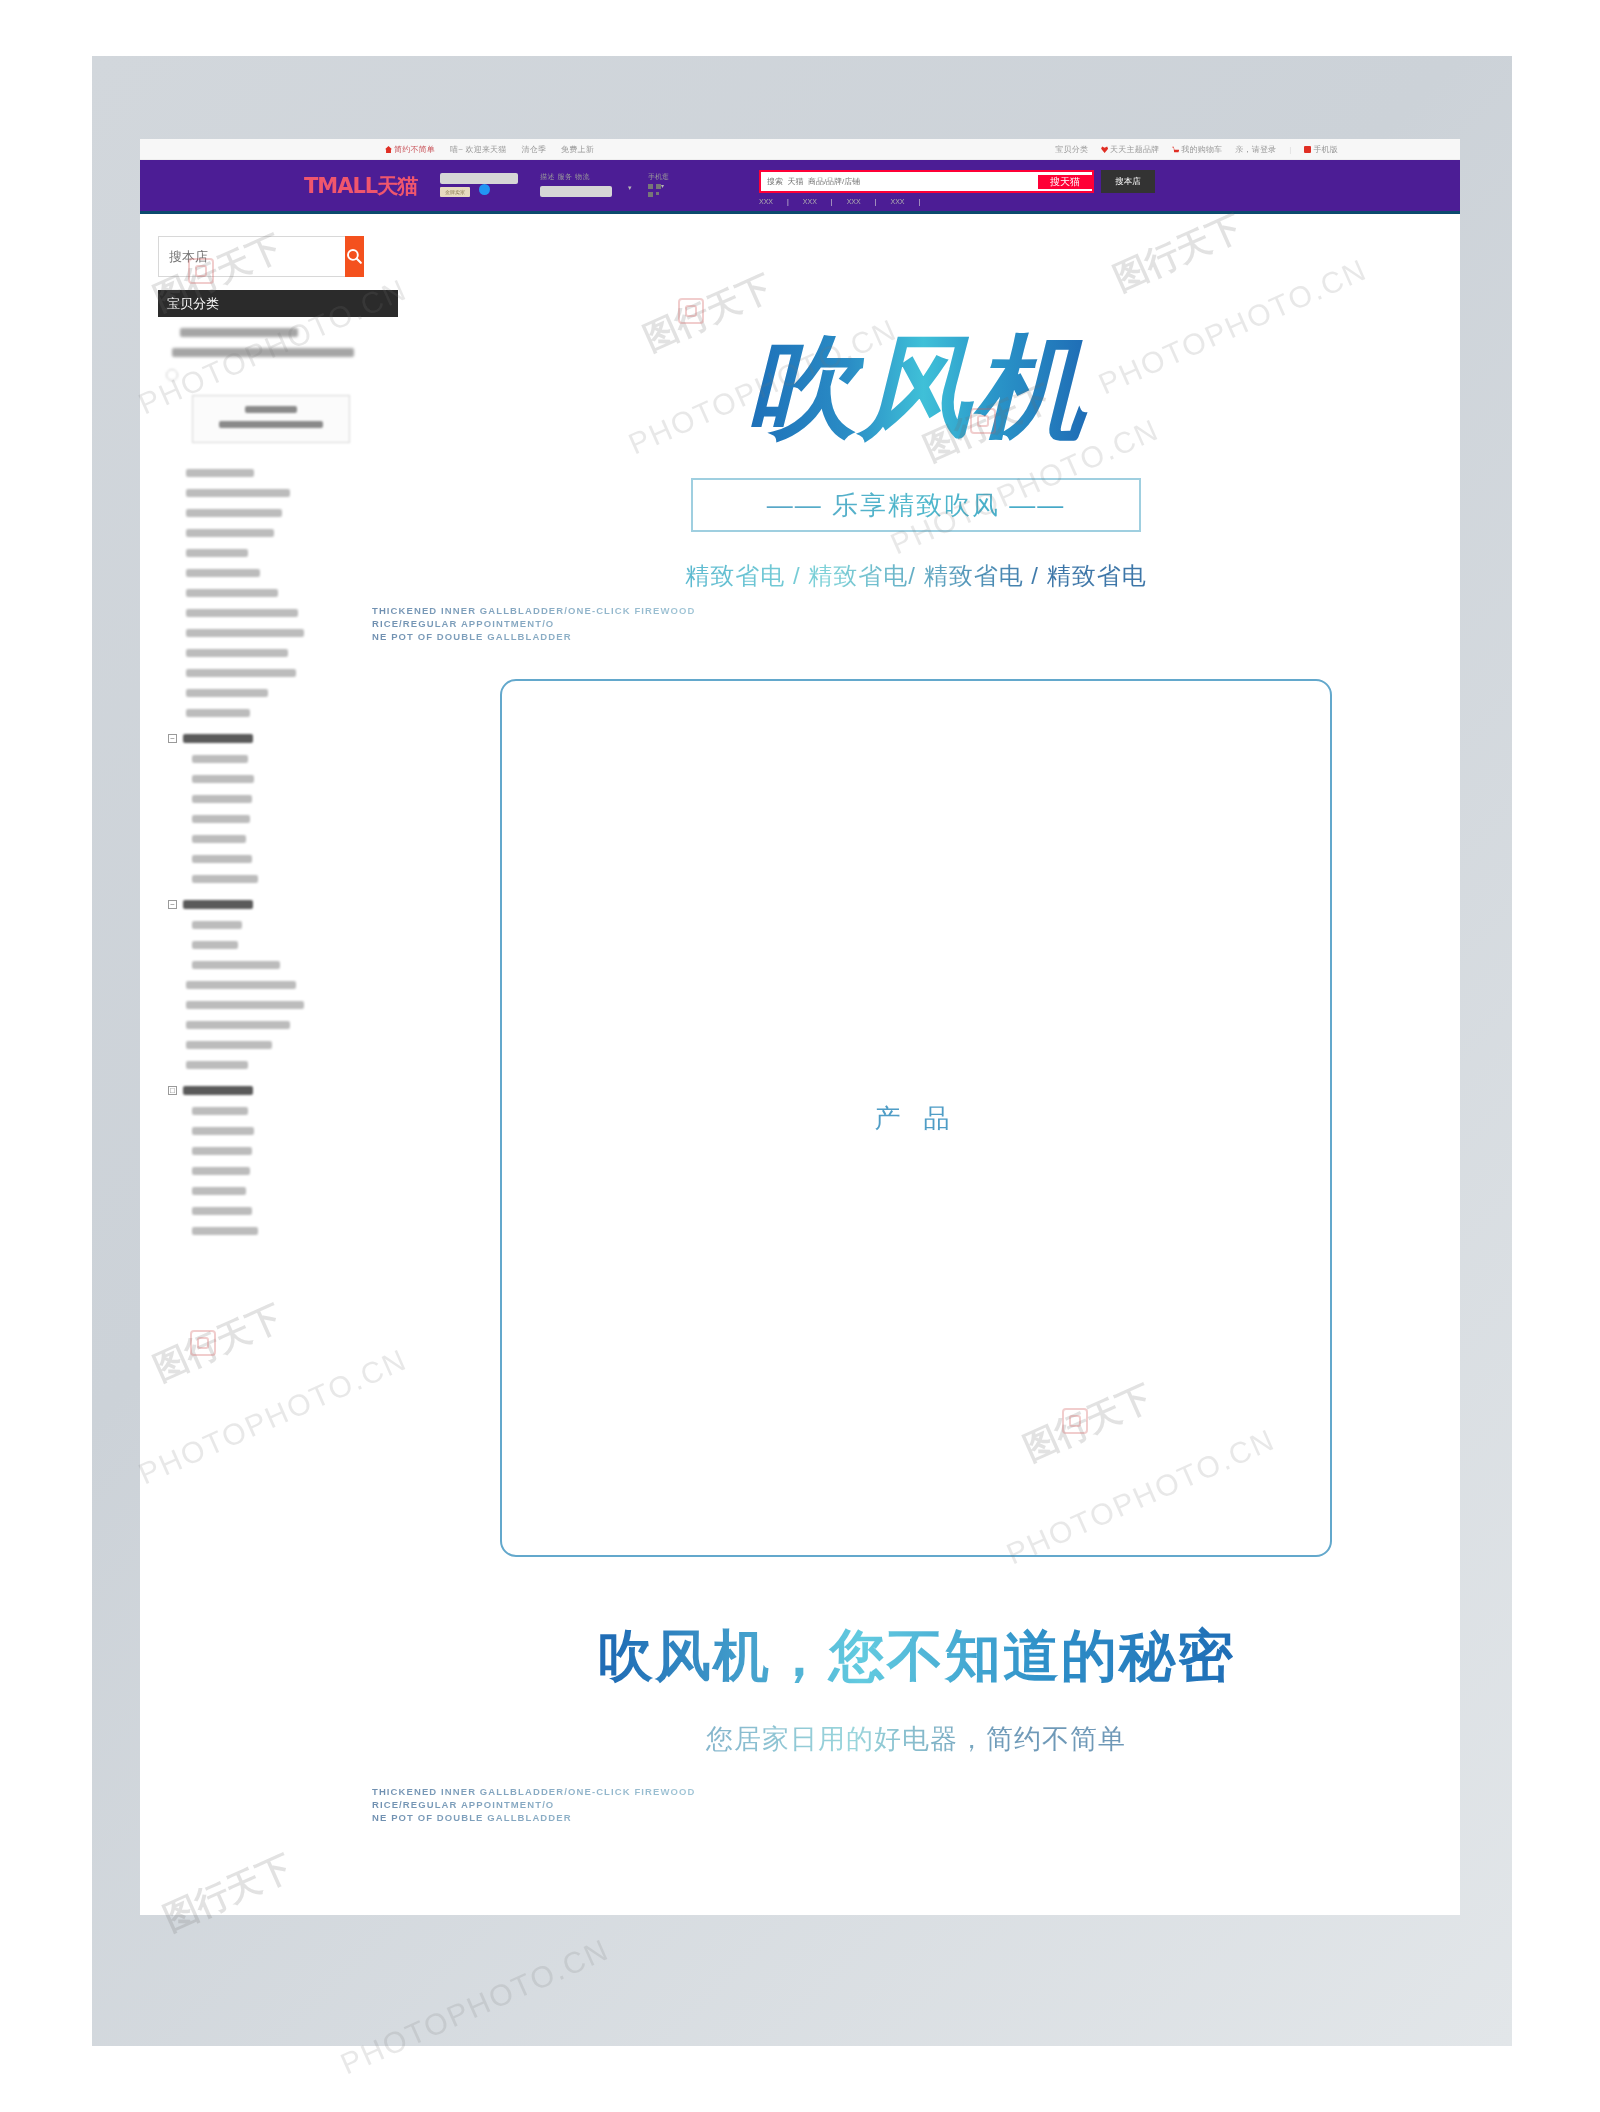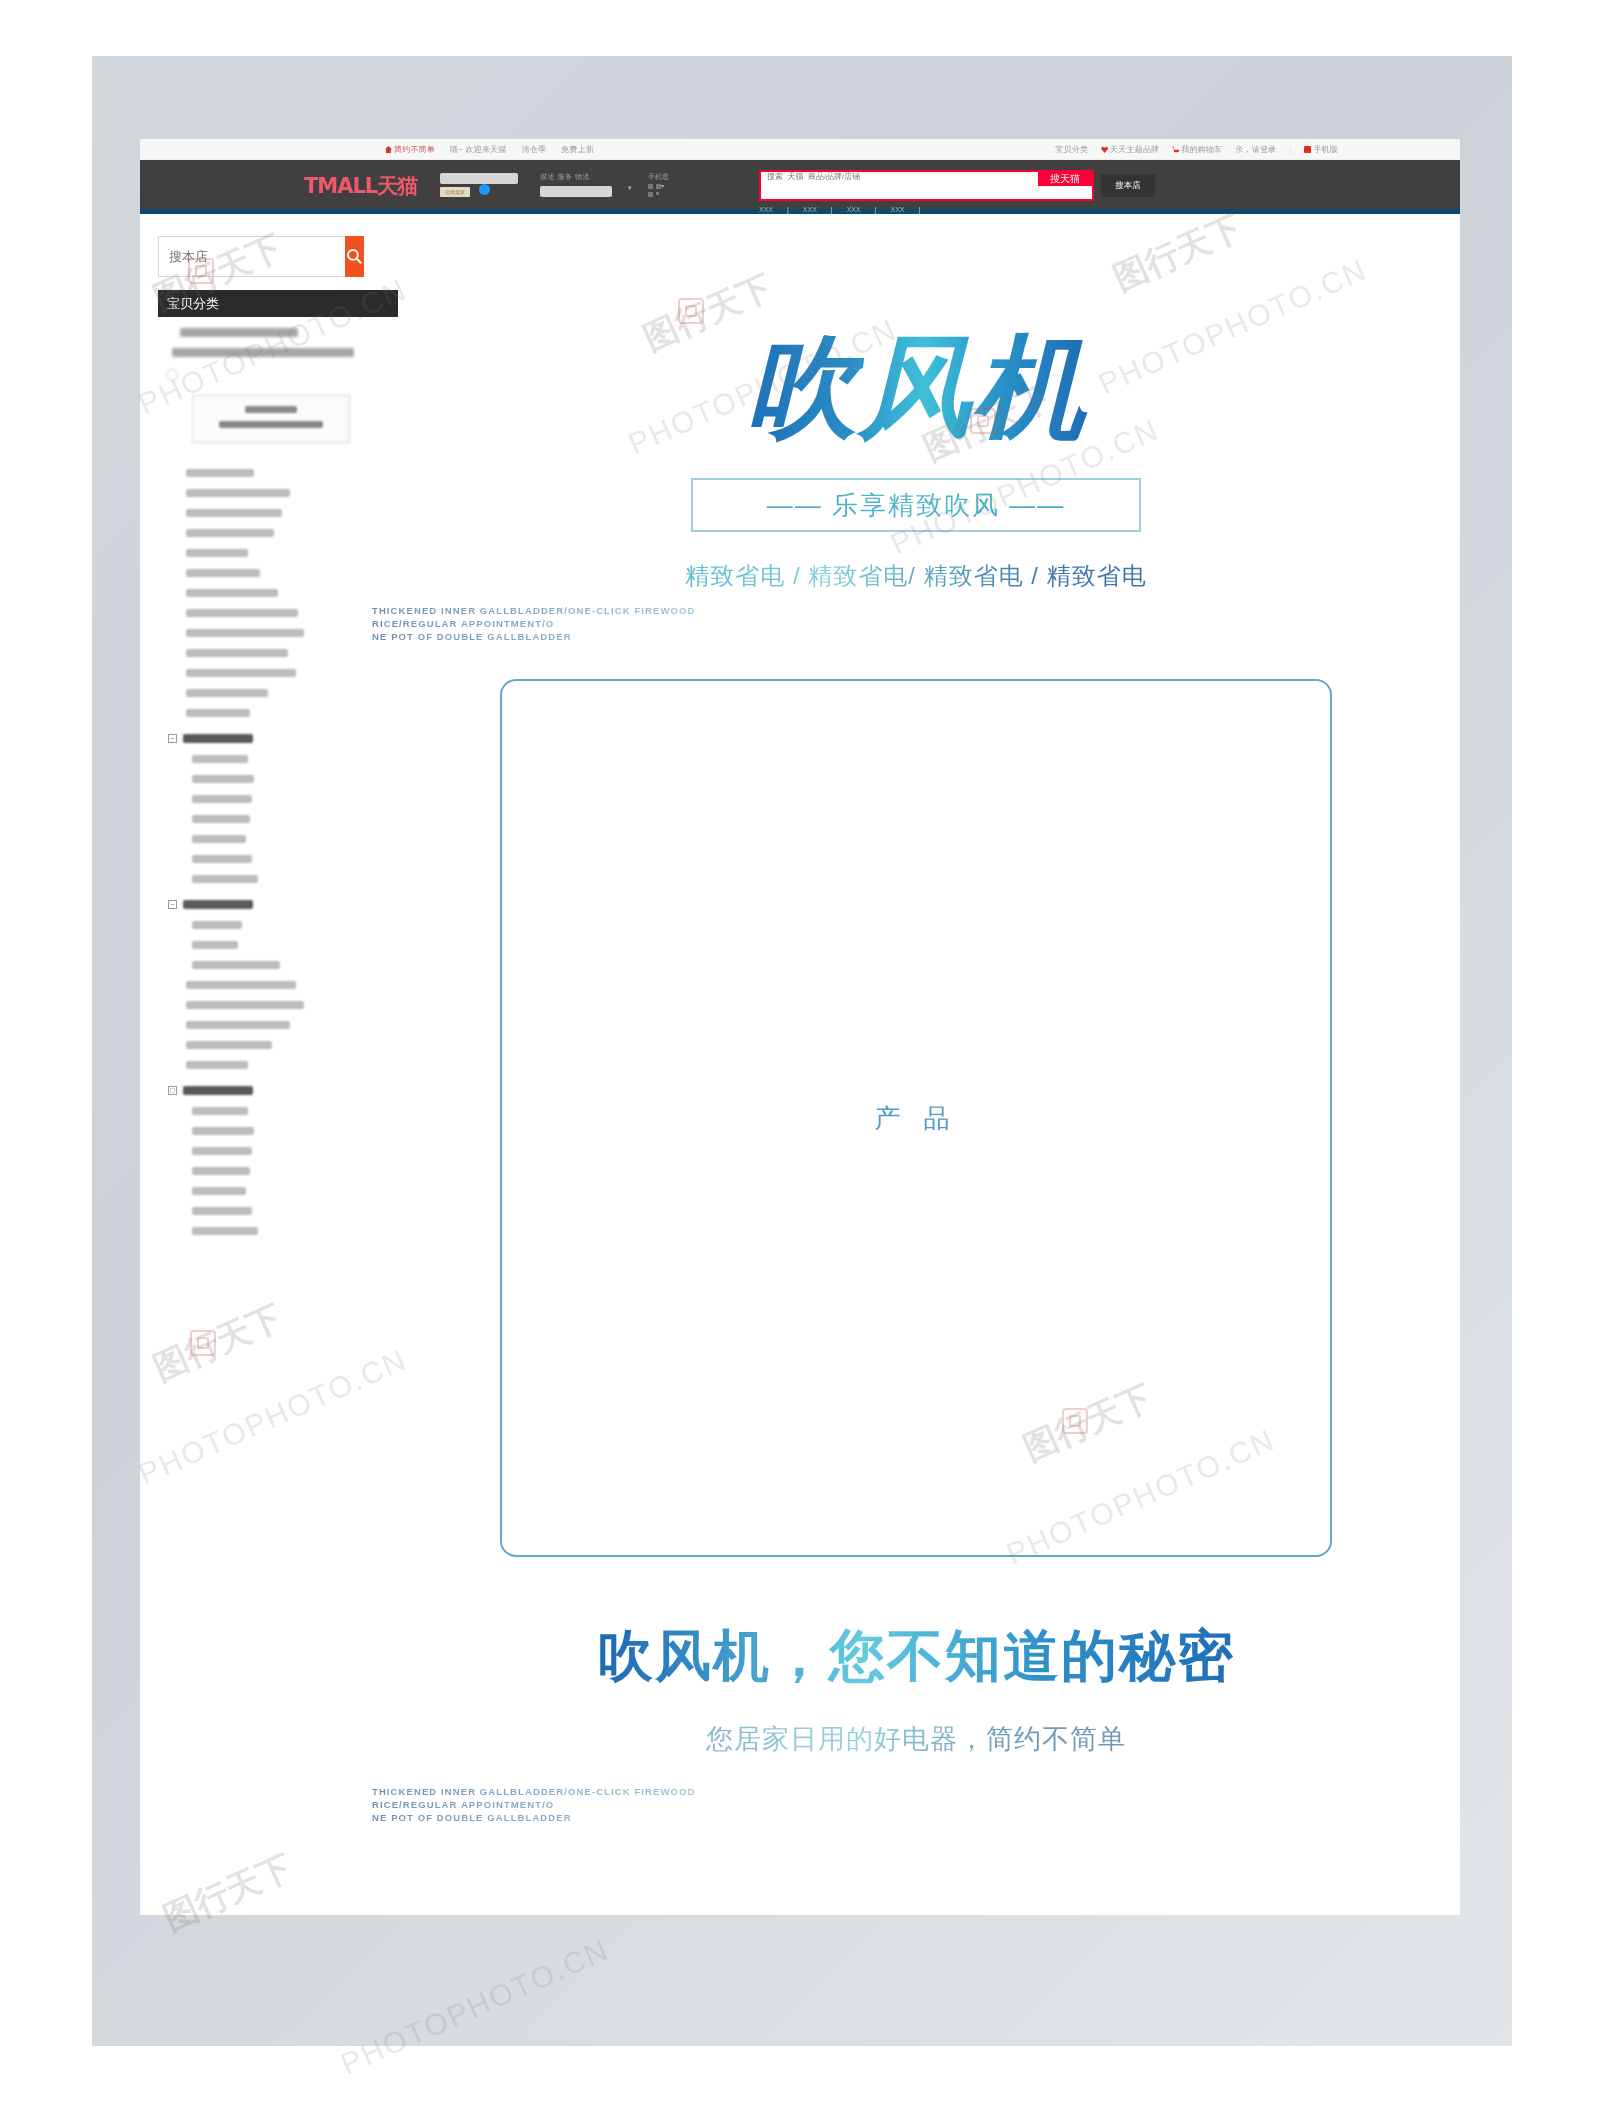--- a/index.html
+++ b/index.html
@@ -68,22 +68,22 @@
   .ico-house { background:#e02e24; clip-path: polygon(50% 0,100% 45%,85% 45%,85% 100%,15% 100%,15% 45%,0 45%); }
   .ico-heart { background:#e02e24; clip-path: polygon(50% 100%,0 38%,14% 8%,50% 26%,86% 8%,100% 38%); }
   .ico-cart  { background:#e02e24; clip-path: polygon(0 10%,22% 10%,30% 55%,100% 55%,88% 90%,26% 90%,18% 22%,0 22%); }
   .ico-phone { background:#e02e24; border-radius:1px; }
   .sep { color:#dcdcdc; }
 
   
   .tm-header {
     position: relative;
     height: 54px;
-    background: #404040;
-    border-bottom: 5px solid #0c4a6e;
+    background: #4c1d95;
+    border-bottom: 3px solid #0c4a6e;
   }
   .tm-logo {
     position: absolute; left: 164px; top: 12px;
     font-size: 21px; font-weight: bold;
     color: #f0566d; letter-spacing: -1px;
     font-family: "DejaVu Sans", sans-serif;
     white-space: nowrap;
   }
   .tm-shopchip {
     position: absolute; left: 300px; top: 13px;
@@ -117,22 +117,22 @@
       linear-gradient(#777,#777) 0 0/5px 5px no-repeat,
       linear-gradient(#777,#777) 8px 0/5px 5px no-repeat,
       linear-gradient(#777,#777) 0 8px/5px 5px no-repeat,
       linear-gradient(#777,#777) 8px 8px/3px 3px no-repeat;
     display:inline-block;
   }
   .tm-qr-caret { font-size:6px;color:#b5b5b5;vertical-align: top;}
 
   .tm-searchwrap { position:absolute; left: 619px; top: 10px; }
   .tm-searchbox {
-    display:flex; align-items:flex-start;
-    border: 2px solid #ff0036; width: 335px; height: 31px;
+    display:flex; align-items:center;
+    border: 2px solid #ff0036; width: 335px; height: 23px;
     background:#fff;
   }
   .tm-searchbox input {
     flex: 1; border: none; outline: none;
     font-size: 8px; padding-left: 6px; color: #9b9b9b;
     font-family: "Liberation Sans", sans-serif;
   }
   .tm-btn-tmall {
     width: 54px; background:#ff0036; color:#fff;
     font-size:10px; display:flex;align-items:center;justify-content:center;

